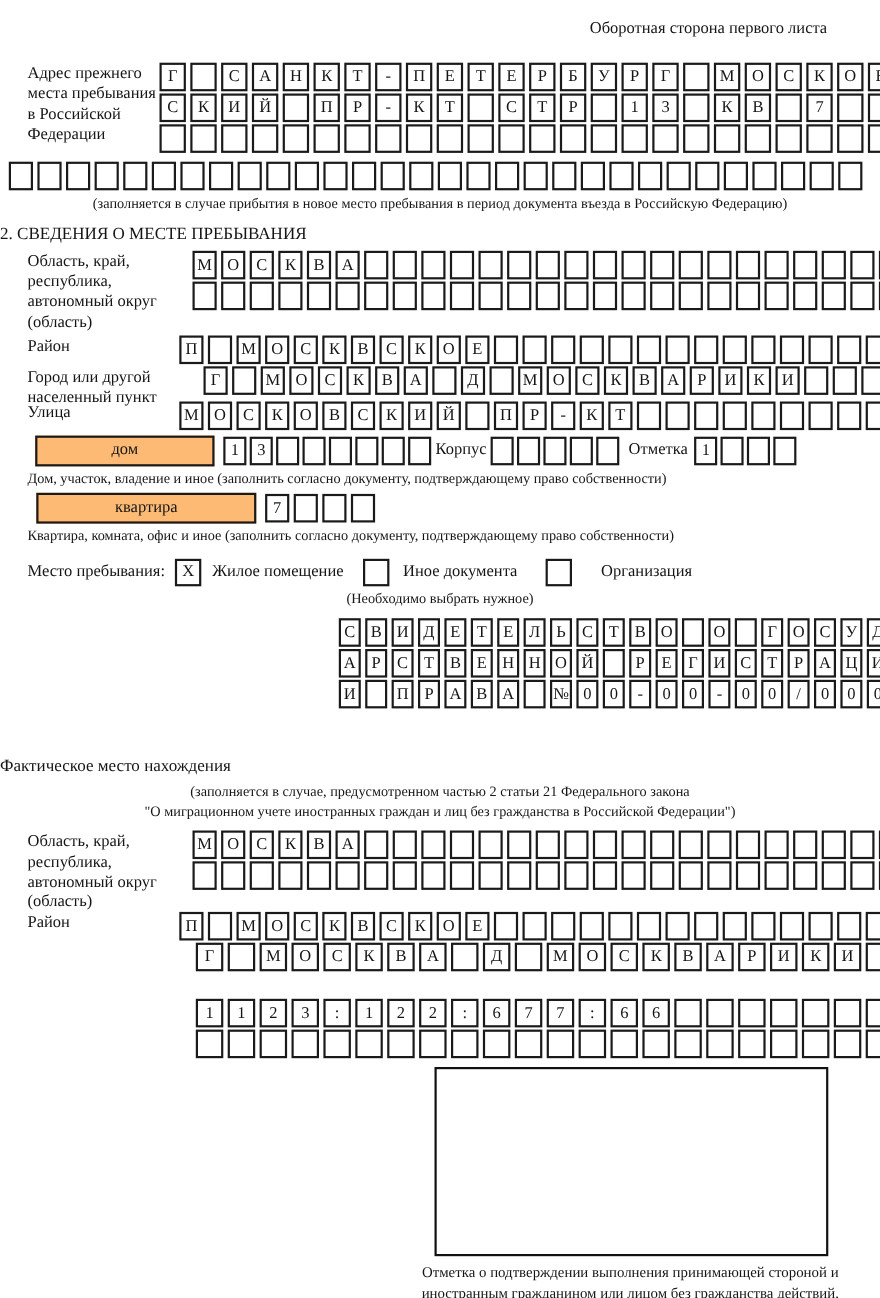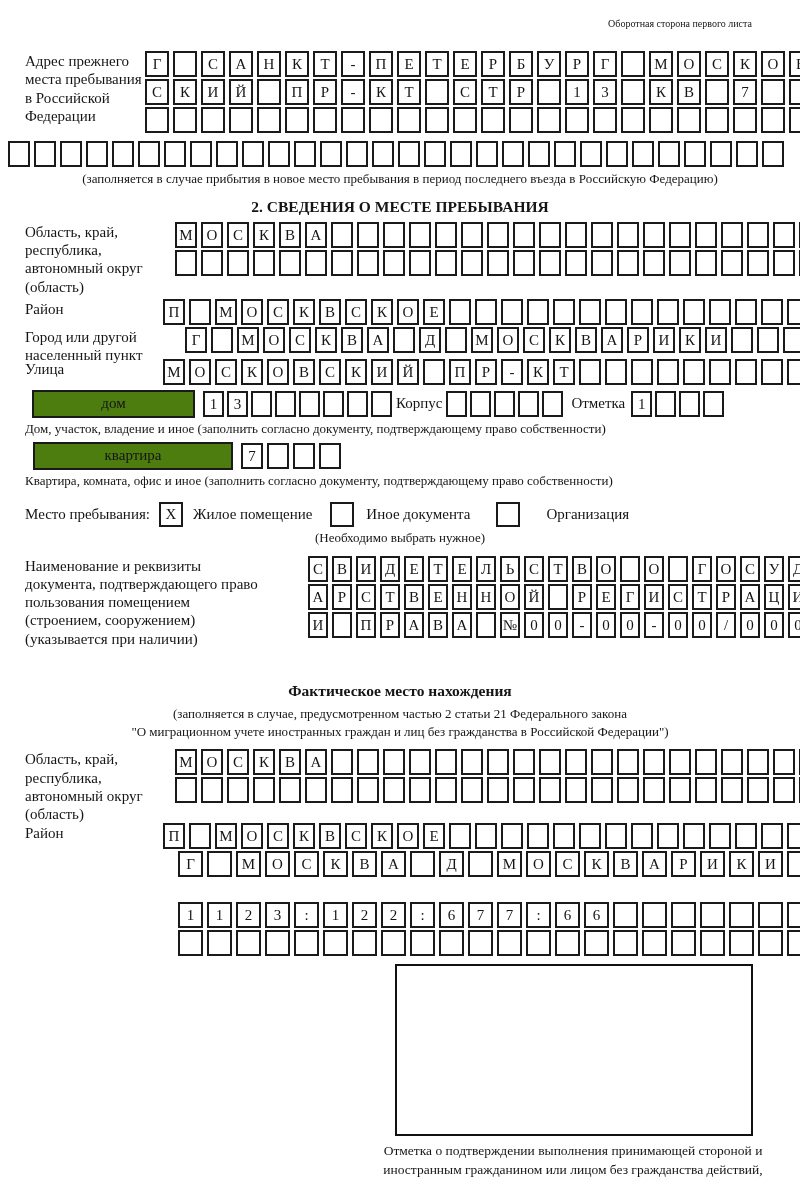--- a/index.html
+++ b/index.html
@@ -1,21 +1,21 @@
 <!DOCTYPE html>
 <html><head>
 <meta charset="utf-8">
 <style>
   html,body{margin:0;padding:0;background:#fff;}
   body{
     width:800px;height:1180px;position:relative;overflow:hidden;
     font-family:"Liberation Serif","DejaVu Serif",serif;color:#151515;
     font-size:15px;
   }
-  .header-note{padding:18px 48px 0 0;text-align:right;font-size:10px;}
+  .header-note{padding:18px 48px 0 0;text-align:right;font-size:15px;}
   .field{position:relative;padding-left:28px;}
   .flabel{position:absolute;left:25px;top:1px;width:122px;line-height:1.22;font-size:15px;}
   .flabel.wide{width:205px;}
   .rows{display:block;}
   .br{display:flex;gap:4px;margin-bottom:2px;}
   .cell{
     box-sizing:border-box;flex:0 0 22px;width:22px;height:26px;
     border:2px solid #1a1a1a;background:#fff;text-align:center;
     font-size:15px;line-height:22px;overflow:hidden;
   }
@@ -23,23 +23,23 @@
   .cw25 .cell{flex-basis:25px;width:25px;}
   .cw20 .cell{flex-basis:20px;width:20px;}
   .cw21{gap:3px;}
   .cw21 .cell{flex-basis:21px;width:21px;}
   .ml8{margin-left:8px;}  .ml117{margin-left:117px;}
   .ml135{margin-left:135px;} .ml147{margin-left:147px;}
   .ml150{margin-left:150px;} .ml157{margin-left:157px;}
   .ml280{margin-left:280px;}
   .caption{font-size:13px;line-height:1.3;}
   .caption.center{text-align:center;margin:4px 30px 0 30px;}
-  .sec-title{text-align:center;font-weight:bold;font-size:15.5px;margin:10px 0 6px 0;}
+  .sec-title{text-align:left;font-weight:normal;font-size:15.5px;margin:10px 0 6px 0;}
   .widebox{
-    box-sizing:border-box;height:28px;border:2px solid #1a1a1a;background:#4d7c0f;
+    box-sizing:border-box;height:28px;border:2px solid #1a1a1a;background:#fdba74;
     display:flex;align-items:center;justify-content:center;font-size:15px;font-family:Liberation Serif, serif;
   }
   .inlinerow{display:flex;align-items:center;}
   .kw{font-size:15px;}
   .checkbox{
     box-sizing:border-box;width:24px;height:25px;border:2px solid #1a1a1a;
     text-align:center;line-height:21px;font-size:15px;flex:0 0 24px;
   }
   .stampbox{box-sizing:border-box;margin-left:395px;width:358px;height:172px;border:2.5px solid #111;}
   .stampcaption{margin-left:383px;width:380px;text-align:center;font-size:13.5px;line-height:1.38;margin-top:6px;}
@@ -157,21 +157,21 @@
     <span class="cell"></span>
     <span class="cell"></span>
     <span class="cell"></span>
     <span class="cell"></span>
     <span class="cell"></span>
     <span class="cell"></span>
     <span class="cell"></span>
     <span class="cell"></span>
     <span class="cell"></span>
   </div>
-<div class="caption center">(заполняется в случае прибытия в новое место пребывания в период последнего въезда в Российскую Федерацию)</div>
+<div class="caption center">(заполняется в случае прибытия в новое место пребывания в период документа въезда в Российскую Федерацию)</div>
 
 <div class="sec-title">2. СВЕДЕНИЯ О МЕСТЕ ПРЕБЫВАНИЯ</div>
 
 <div class="field" style="min-height:58px;">
   <div class="flabel">Область, край, республика, автономный округ (область)</div>
   <div class="rows ml147">
     <div class="br">
         <span class="cell">М</span>
         <span class="cell">О</span>
         <span class="cell">С</span>
@@ -372,21 +372,20 @@
   <div class="checkbox" style="margin-left:9px;">X</div>
   <div class="kw" style="margin-left:10px;">Жилое помещение</div>
   <div class="checkbox" style="margin-left:18px;"></div>
   <div class="kw" style="margin-left:12px;">Иное документа</div>
   <div class="checkbox" style="margin-left:26px;"></div>
   <div class="kw" style="margin-left:26px;">Организация</div>
 </div>
 <div class="caption" style="margin:3px 0 0 120px;width:560px;text-align:center;">(Необходимо выбрать нужное)</div>
 
 <div class="field" style="margin-top:9px;min-height:112px;">
-  <div class="flabel wide" style="width:240px;">Наименование и реквизиты документа, подтверждающего право пользования помещением (строением, сооружением) (указывается при наличии)</div>
   <div class="rows ml280 cw20">
     <div class="br">
         <span class="cell">С</span>
         <span class="cell">В</span>
         <span class="cell">И</span>
         <span class="cell">Д</span>
         <span class="cell">Е</span>
         <span class="cell">Т</span>
         <span class="cell">Е</span>
         <span class="cell">Л</span>

